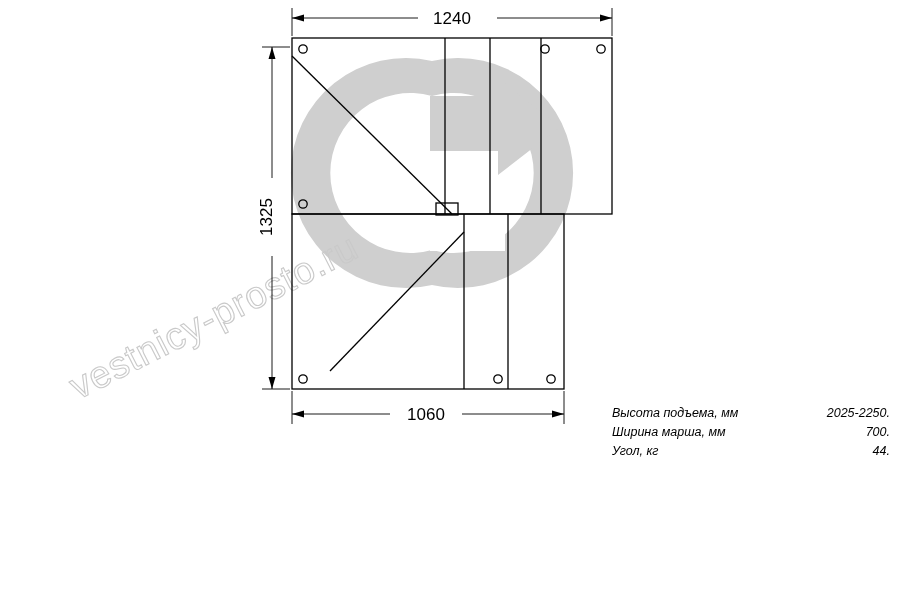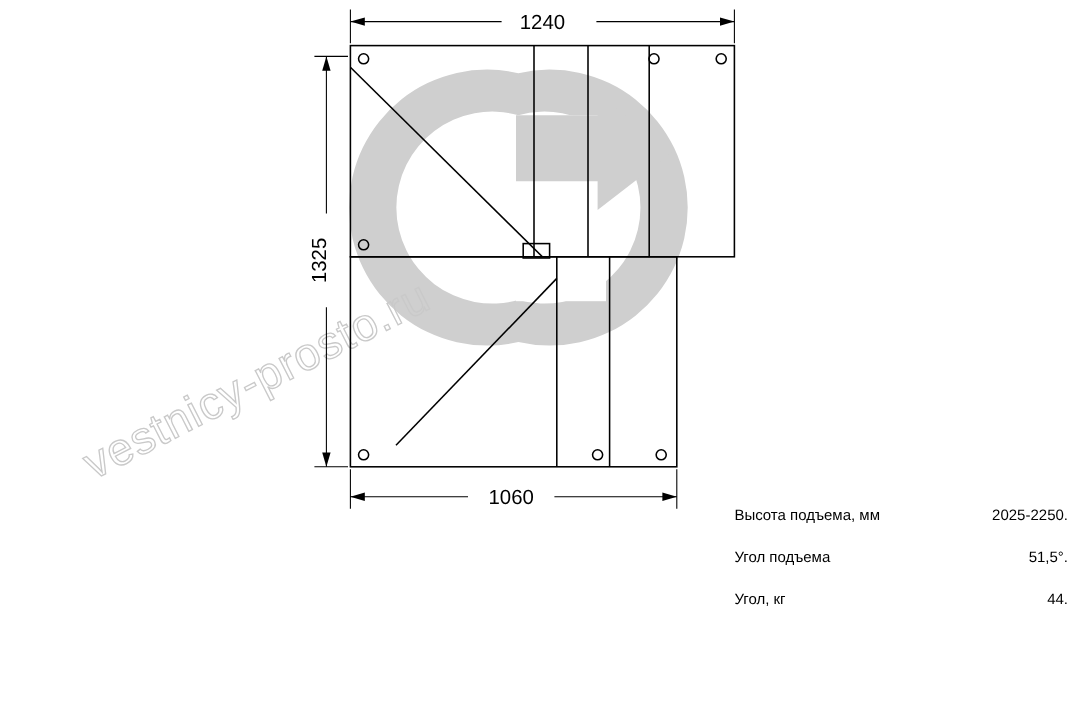--- a/index.html
+++ b/index.html
@@ -25,35 +25,35 @@
     width: 900px;
     height: 600px;
   }
   .spec-table {
     position: absolute;
     left: 612px;
     top: 404px;
     width: 278px;
     font-family: "Liberation Sans", sans-serif;
     font-size: 12.5px;
+    font-style: italic;
     color: #000000;
   }
   .spec-row {
     display: flex;
     justify-content: space-between;
     align-items: baseline;
     line-height: 19px;
     white-space: nowrap;
   }
   .spec-label {
     text-align: left;
   }
   .spec-value {
     text-align: right;
-    margin-top: 16px;
   }
   .dim-text {
     font-family: "Liberation Sans", sans-serif;
     font-size: 17px;
     fill: #000000;
   }
   .wm-text {
     font-family: "Liberation Sans", sans-serif;
     font-size: 38px;
     fill: none;
@@ -140,22 +140,22 @@
 
     <text class="dim-text" x="426" y="420" text-anchor="middle">1060</text>
   </svg>
 
   <div class="spec-table">
     <div class="spec-row">
       <span class="spec-label">Высота подъема, мм</span>
       <span class="spec-value">2025-2250.</span>
     </div>
     <div class="spec-row">
-      <span class="spec-label">Угол подъема</span>
-      <span class="spec-value">51,5°.</span>
+      <span class="spec-label">Ширина марша, мм</span>
+      <span class="spec-value">700.</span>
     </div>
     <div class="spec-row">
       <span class="spec-label">Угол, кг</span>
       <span class="spec-value">44.</span>
     </div>
   </div>
 
 </div>
 
 </body></html>

